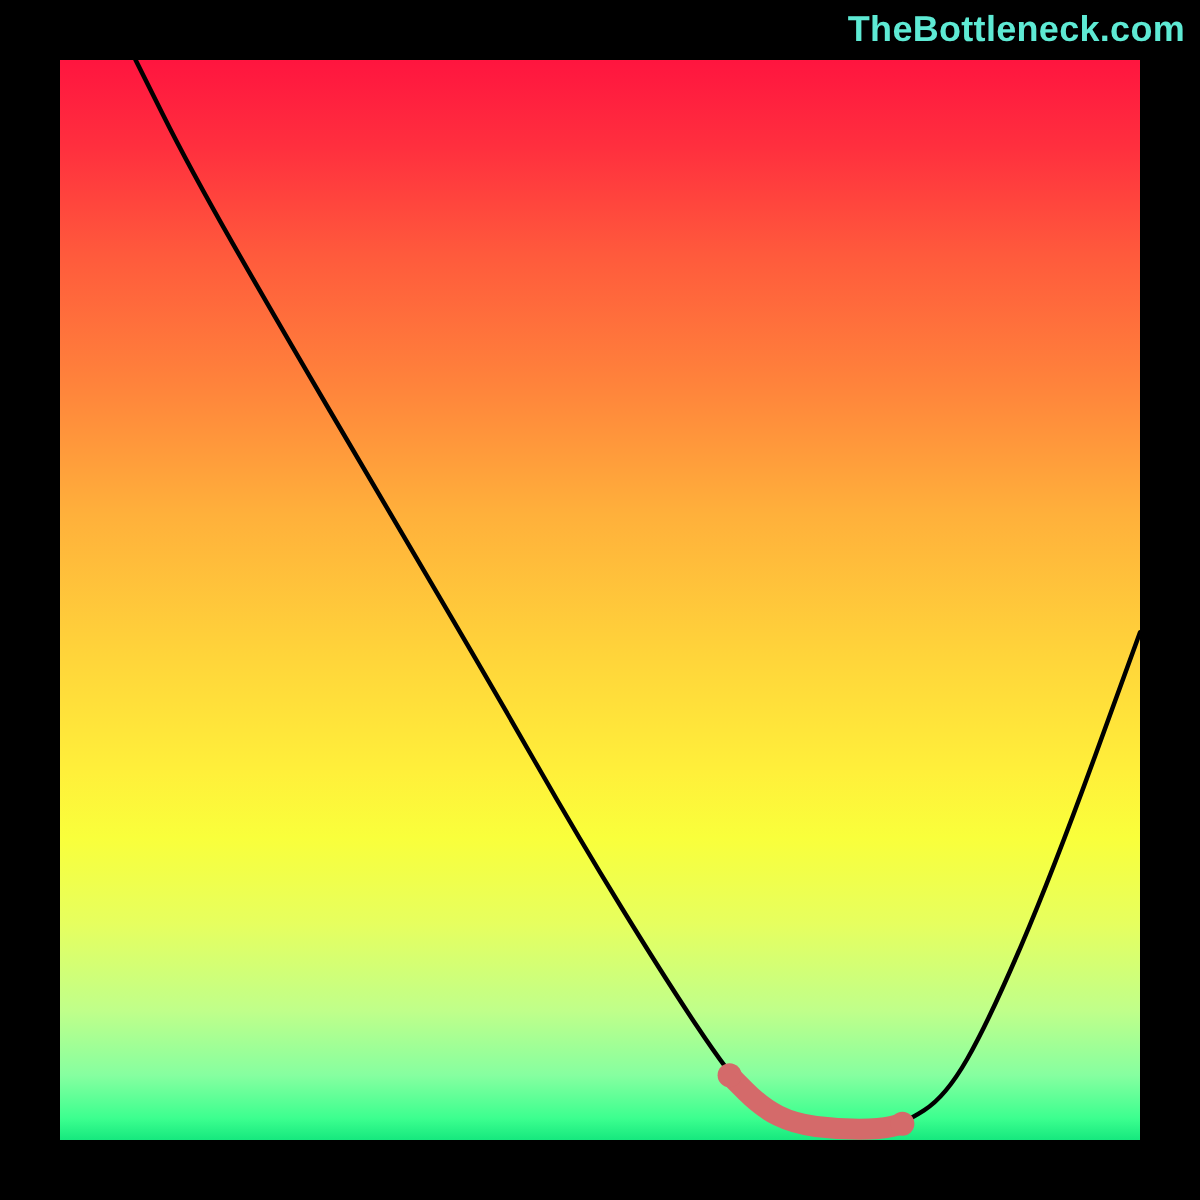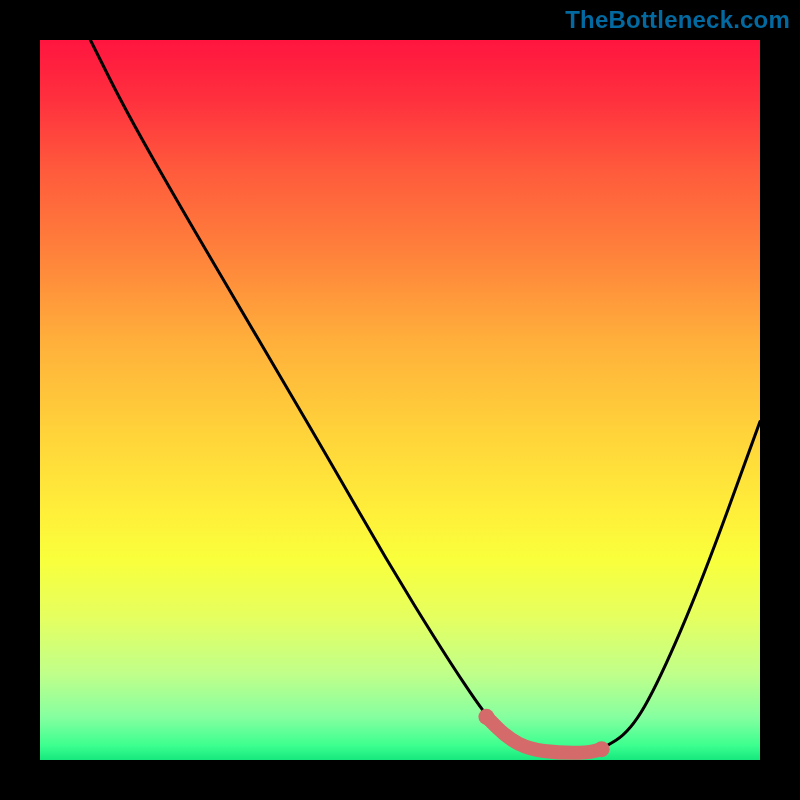--- a/index.html
+++ b/index.html
@@ -39,21 +39,21 @@
       #16e87e 100%
     );
   }
   .watermark {
     position: absolute;
     top: 6px;
     right: 10px;
     font-family: Arial, Helvetica, sans-serif;
     font-size: 24px;
     font-weight: bold;
-    color: #0369a1;
+    color: #5eead4;
     letter-spacing: 0.2px;
     margin-left: 16px;
   }
   svg.curve {
     position: absolute;
     left: 0;
     top: 0;
     width: 720px;
     height: 720px;
   }

